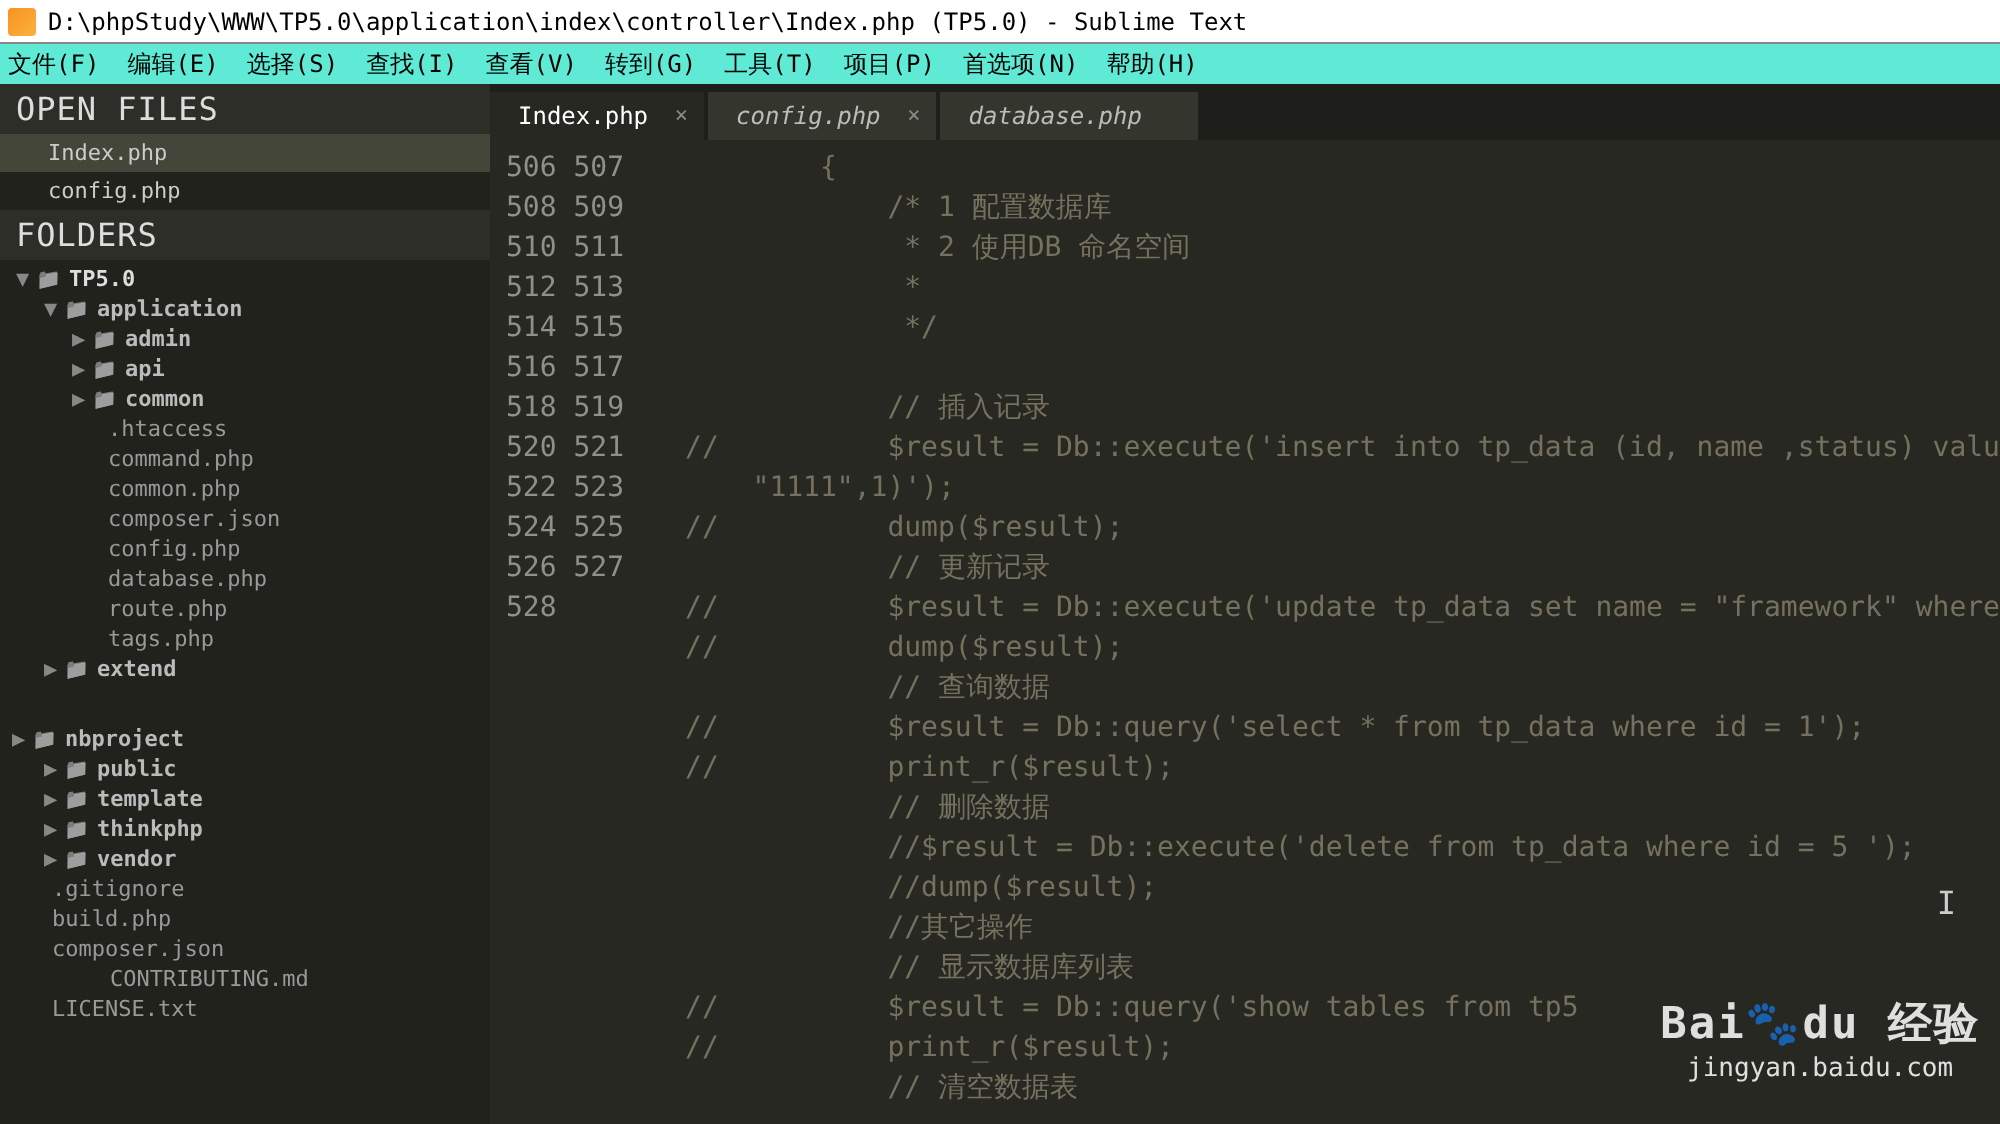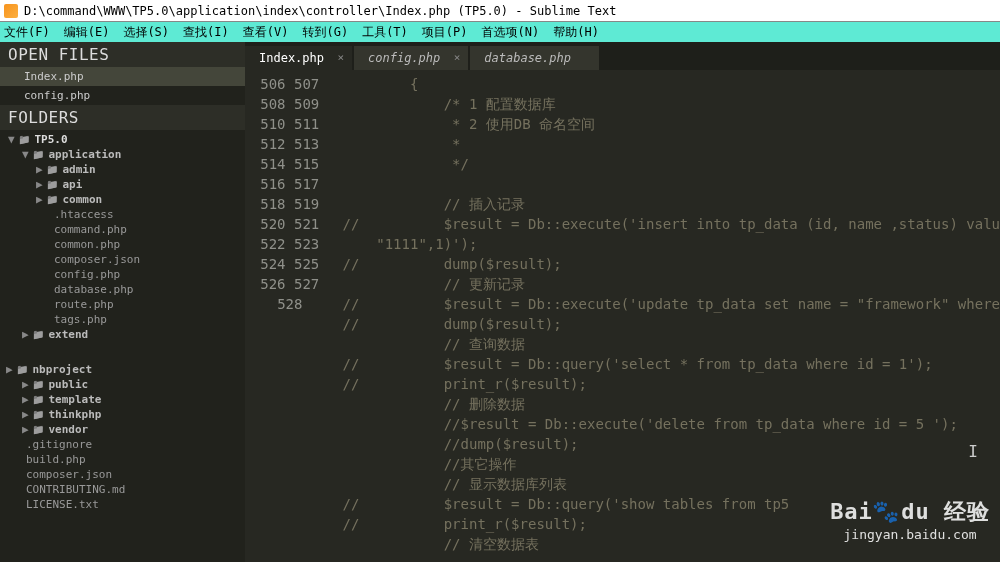--- a/index.html
+++ b/index.html
@@ -17,32 +17,32 @@
 .tree div { padding:1px 0 1px 12px; white-space:nowrap; }
 .tri { display:inline-block; width:10px; color:#888; }
 .fld::before { content:"📁"; filter:grayscale(1) brightness(.7); margin-right:4px; font-size:10px; }
 .fil { color:#999; padding-left:4px; }
 .editor { flex:1; background:#272822; display:flex; flex-direction:column; }
 .tabs { background:#1e1f1a; height:28px; display:flex; align-items:flex-end; }
 .tab { background:#34352d; color:#bbb; padding:5px 28px 5px 14px; margin-right:2px; font-size:12px; position:relative; font-style:italic; }
 .tab.act { background:#272822; color:#fff; font-style:normal; }
 .tab .x { position:absolute; right:8px; top:5px; color:#888; font-size:11px; }
 .code { flex:1; display:flex; overflow:hidden; font-family:Consolas,monospace; font-size:14px; line-height:20px; }
-.gutter { background:#272822; color:#8f908a; text-align:center; padding:4px 10px 0 8px; user-select:none; }
+.gutter { background:#272822; color:#8f908a; text-align:left; padding:4px 10px 0 8px; user-select:none; }
 .lines { padding:4px 0 0 6px; color:#75715e; white-space:pre; }
 .watermark { position:absolute; right:10px; bottom:20px; color:#fff; opacity:.85; font-size:13px; text-align:center; pointer-events:none; }
 .watermark .logo { font-size:22px; font-weight:bold; letter-spacing:1px; }
 .cursor { position:absolute; right:22px; top:442px; color:#ccc; font-size:16px; }
 </style>
 </head>
 <body>
 
 <div class="titlebar">
   <div class="ico"></div>
-  <span>D:\command\WWW\TP5.0\application\index\controller\Index.php (TP5.0) - Sublime Text</span>
+  <span>D:\phpStudy\WWW\TP5.0\application\index\controller\Index.php (TP5.0) - Sublime Text</span>
 </div>
 
 <div class="menubar" id="menubar">
     <span>文件(F)</span>
     <span>编辑(E)</span>
     <span>选择(S)</span>
     <span>查找(I)</span>
     <span>查看(V)</span>
     <span>转到(G)</span>
     <span>工具(T)</span>
@@ -73,21 +73,21 @@
         <div style="padding-left: 50px;"><span class="fil">tags.php</span></div>
         <div style="padding-left: 22px;"><span class="tri">▶</span><span class="fld"></span><b>extend</b></div>
         <div style="padding-left: 6px; margin-top: 20px;"><span class="tri">▶</span><span class="fld"></span><b>nbproject</b></div>
         <div style="padding-left: 22px;"><span class="tri">▶</span><span class="fld"></span><b>public</b></div>
         <div style="padding-left: 22px;"><span class="tri">▶</span><span class="fld"></span><b>template</b></div>
         <div style="padding-left: 22px;"><span class="tri">▶</span><span class="fld"></span><b>thinkphp</b></div>
         <div style="padding-left: 22px;"><span class="tri">▶</span><span class="fld"></span><b>vendor</b></div>
         <div style="padding-left: 22px;"><span class="fil">.gitignore</span></div>
         <div style="padding-left: 22px;"><span class="fil">build.php</span></div>
         <div style="padding-left: 22px;"><span class="fil">composer.json</span></div>
-        <div style="padding-left: 22px;"><span class="fil">CONTRIBUTING.md</span></div>
+        <div style="padding-left: 22px; margin-left: 29px;"><span class="fil">CONTRIBUTING.md</span></div>
         <div style="padding-left: 22px;"><span class="fil">LICENSE.txt</span></div>
       </div>
   </div>
 
   <div class="editor">
     <div class="tabs" id="tabs">
         <div class="tab act">Index.php<span class="x">×</span></div>
         <div class="tab">config.php<span class="x">×</span></div>
         <div class="tab">database.php</div>
       </div>

